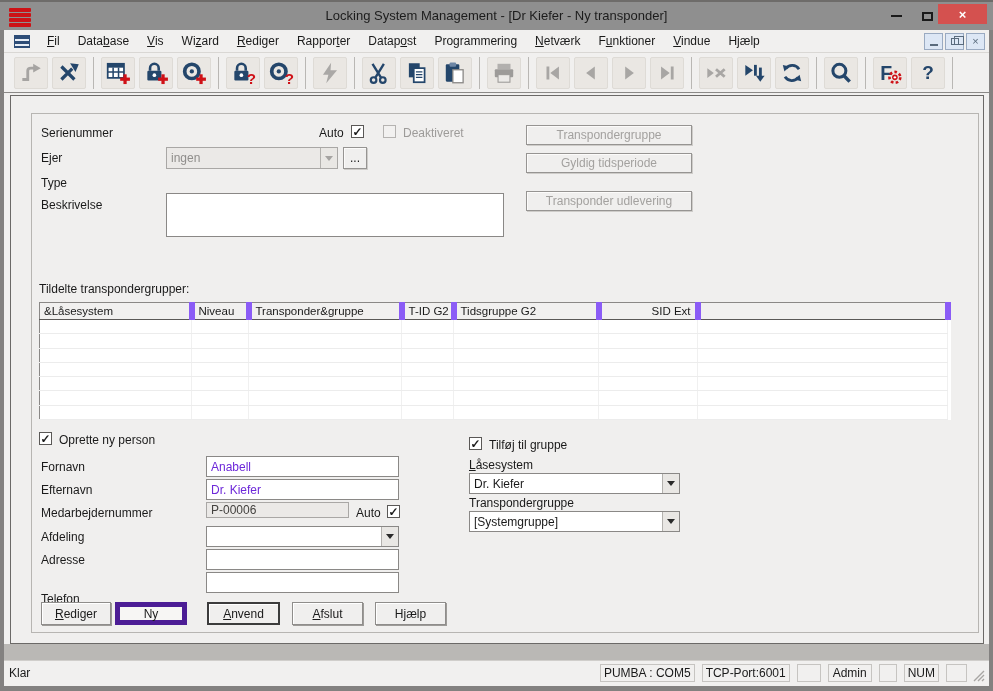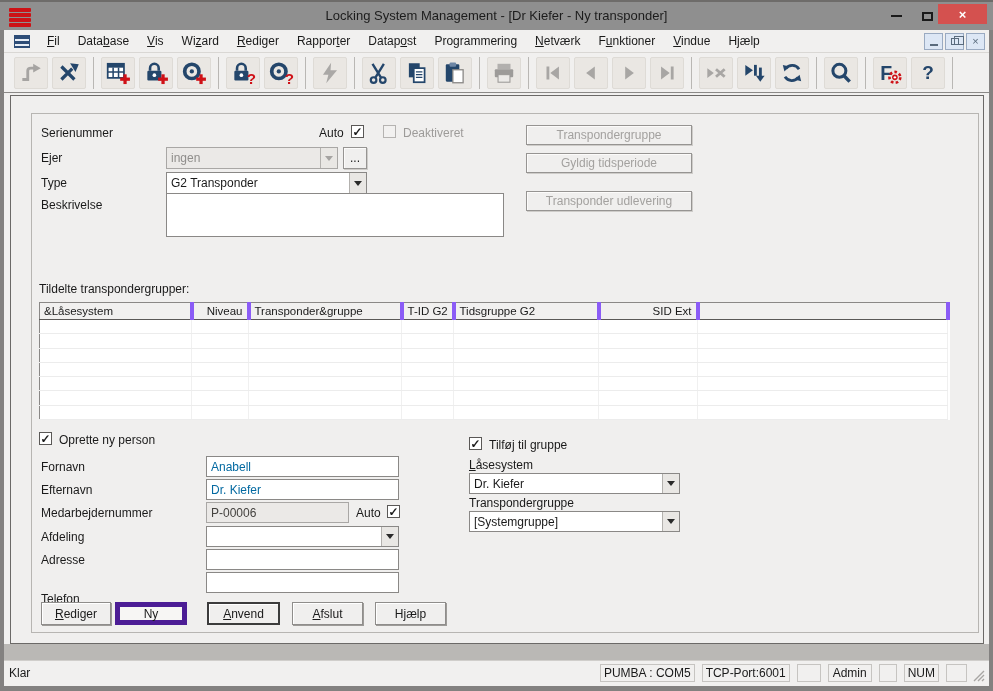--- a/index.html
+++ b/index.html
@@ -44,21 +44,21 @@
 
   
   #mdi-area { position:absolute; left:4px; top:94px; width:985px; height:550px; background:#f1f0ef; }
   #child { position:absolute; left:6px; top:1px; width:974px; height:549px; background:#f0efee; border:1px solid #6b6967; }
   #frame { position:absolute; left:20px; top:17px; width:948px; height:520px; border:1px solid #b7b5b2; }
   #mid-strip { position:absolute; left:4px; top:644px; width:985px; height:16px; background:#bab8b5; }
 
   .lbl { position:absolute; font-size:12px; color:#1a1a1a; white-space:nowrap; }
   .lbl.dis { color:#9d9b99; }
 
-  .tb { position:absolute; height:22px; background:#fff; border:1px solid #8a8886; font-size:12px; line-height:20px; padding:0 4px; color:#0369a1; font-family:"Liberation Sans",sans-serif; }
+  .tb { position:absolute; height:22px; background:#fff; border:1px solid #8a8886; font-size:12px; line-height:20px; padding:0 4px; color:#6d28d9; font-family:"Liberation Sans",sans-serif; }
   .tb.dis { background:#ebe9e7; color:#44423f; border-color:#a9a7a5; }
   input.tb { outline:none; }
 
   .combo { position:absolute; height:22px; background:#fff; border:1px solid #8a8886; }
   .combo .val { position:absolute; left:4px; top:0; right:20px; line-height:20px; font-size:12px; white-space:nowrap; overflow:hidden; }
   .combo .arrow { position:absolute; right:0; top:0; bottom:0; width:17px; background:#e9e7e4; border-left:1px solid #b3b1ae; display:flex; align-items:center; justify-content:center; }
   .combo .arrow i { width:0; height:0; border-left:4px solid transparent; border-right:4px solid transparent; border-top:5px solid #2a2a2a; }
   .combo.dis { background:#ebe9e7; border-color:#a9a7a5; }
   .combo.dis .val { color:#8f8d8b; }
   .combo.dis .arrow i { border-top-color:#a5a3a1; }
@@ -69,21 +69,21 @@
   .pushbtn { position:absolute; height:20px; background:#f0efee; border:1px solid #969492; box-shadow:inset 1px 1px 0 #fcfbfa, 1px 1px 0 #ceccc9; font-size:12px; display:flex; align-items:center; justify-content:center; }
   .pushbtn.dis { color:#a3a19f; }
 
   .actbtn { position:absolute; top:506px; height:23px; background:#f0efee; border:1px solid #8f8d8b; box-shadow:inset 1px 1px 0 #ffffff, 1px 1px 0 #9d9b98; font-size:12px; display:flex; align-items:center; justify-content:center; }
   .actbtn.default { border:2px solid #3c3c3c; box-shadow:inset 1px 1px 0 #ffffff; }
   .actbtn.pressed { background:#f7f6f4; border:5px solid #4c1d95; box-shadow:none; }
 
   
   #grid-caption { position:absolute; left:28px; top:186px; }
   #grid { position:absolute; left:28px; top:206px; width:908px; height:117px; border-collapse:collapse; table-layout:fixed; background:#fff; border:1px solid #8a8886; font-size:11.5px; }
-  #grid thead th { background:#f1f0ef; font-weight:normal; height:17px; padding:0 4px; border-right:4px solid #8b5cf6; border-bottom:1px solid #5a5856; white-space:nowrap; overflow:hidden; }
+  #grid thead th { background:#f1f0ef; font-weight:normal; height:17px; padding:0 4px; border-right:6px solid #8b5cf6; border-bottom:1px solid #5a5856; white-space:nowrap; overflow:hidden; }
   #grid tbody td { height:14.3px; border-right:1px solid #f0f0f0; border-bottom:1px solid #ececec; }
 
   
   #statusbar { position:absolute; left:4px; top:660px; width:985px; height:26px; background:#f1f0ef; border-top:1px solid #d0cecb; }
   #status-left { position:absolute; left:5px; top:5px; font-size:12px; }
   #status-panels { position:absolute; right:22px; top:3px; display:flex; gap:7px; }
   .spanel { height:18px; border:1px solid #c6c4c1; background:#f1f0ef; font-size:12px; line-height:16px; text-align:center; padding:0 3px; white-space:nowrap; }
   #grip { position:absolute; right:4px; bottom:4px; }
 </style>
 </head>
@@ -316,26 +316,20 @@
       <div class="lbl" style="left:30px; top:55px;">Ejer</div>
       <div class="combo dis" style="left:155px; top:51px; width:172px;">
         <span class="val">ingen</span>
         <span class="arrow">
             <i></i>
           </span>
       </div>
       <div class="pushbtn" style="left:332px; top:51px; width:24px; height:22px;">...</div>
 
       <div class="lbl" style="left:30px; top:80px;">Type</div>
-      <div class="combo" style="left:155px; top:76px; width:201px;">
-        <span class="val">G2 Transponder</span>
-        <span class="arrow">
-            <i></i>
-          </span>
-      </div>
 
       <div class="lbl" style="left:30px; top:102px;">Beskrivelse</div>
       <textarea class="tb" style="left: 155px; top: 97px; width: 338px; height: 44px; resize: none; line-height: 14px; padding-top: 2px;"></textarea>
 
       <div class="pushbtn dis" style="left:515px; top:29px; width:166px;">Transpondergruppe</div>
       <div class="pushbtn dis" style="left:515px; top:57px; width:166px;">Gyldig tidsperiode</div>
       <div class="pushbtn dis" style="left:515px; top:95px; width:166px;">Transponder udlevering</div>
 
       <div id="grid-caption" class="lbl">Tildelte transpondergrupper:</div>
       <table id="grid">
@@ -344,21 +338,21 @@
             <col style="width: 57px;">
             <col style="width: 153px;">
             <col style="width: 52px;">
             <col style="width: 145px;">
             <col style="width: 99px;">
             <col style="width: 250px;">
           </colgroup>
         <thead>
             <tr id="grid-head">
               <th style="text-align: left;">&amp;Låsesystem</th>
-              <th style="text-align: right;">Niveau</th>
+              <th style="text-align: left;">Niveau</th>
               <th style="text-align: left;">Transponder&amp;gruppe</th>
               <th style="text-align: right;">T-ID G2</th>
               <th style="text-align: left;">Tidsgruppe G2</th>
               <th style="text-align: right;">SID Ext</th>
               <th style="text-align: left;"></th>
             </tr>
           </thead>
         <tbody id="grid-body">
             <tr>
               <td></td>
@@ -427,21 +421,21 @@
       </table>
 
       <div class="chk" style="left:28px; top:336px;">✓</div>
       <div class="lbl" style="left:48px; top:337px;">Oprette ny person</div>
 
       <div class="lbl" style="left:30px; top:364px;">Fornavn</div>
       <input class="tb" style="left: 195px; top: 360px; width: 193px; height: 21px;" value="Anabell">
       <div class="lbl" style="left:30px; top:387px;">Efternavn</div>
       <input class="tb" style="left: 195px; top: 383px; width: 193px; height: 21px;" value="Dr. Kiefer">
       <div class="lbl" style="left:30px; top:410px;">Medarbejdernummer</div>
-      <input class="tb dis" style="left: 195px; top: 406px; width: 143px; height: 21px;" readonly="" value="P-00006">
+      <input class="tb dis" style="left: 195px; top: 406px; width: 143px; height: 16px;" readonly="" value="P-00006">
       <div class="lbl" style="left:345px; top:410px;">Auto</div>
       <div class="chk" style="left:376px; top:409px;">✓</div>
 
       <div class="lbl" style="left:30px; top:434px;">Afdeling</div>
       <div class="combo" style="left:195px; top:430px; width:193px; height:21px;">
         <span class="val"></span>
         <span class="arrow">
             <i></i>
           </span>
       </div>

